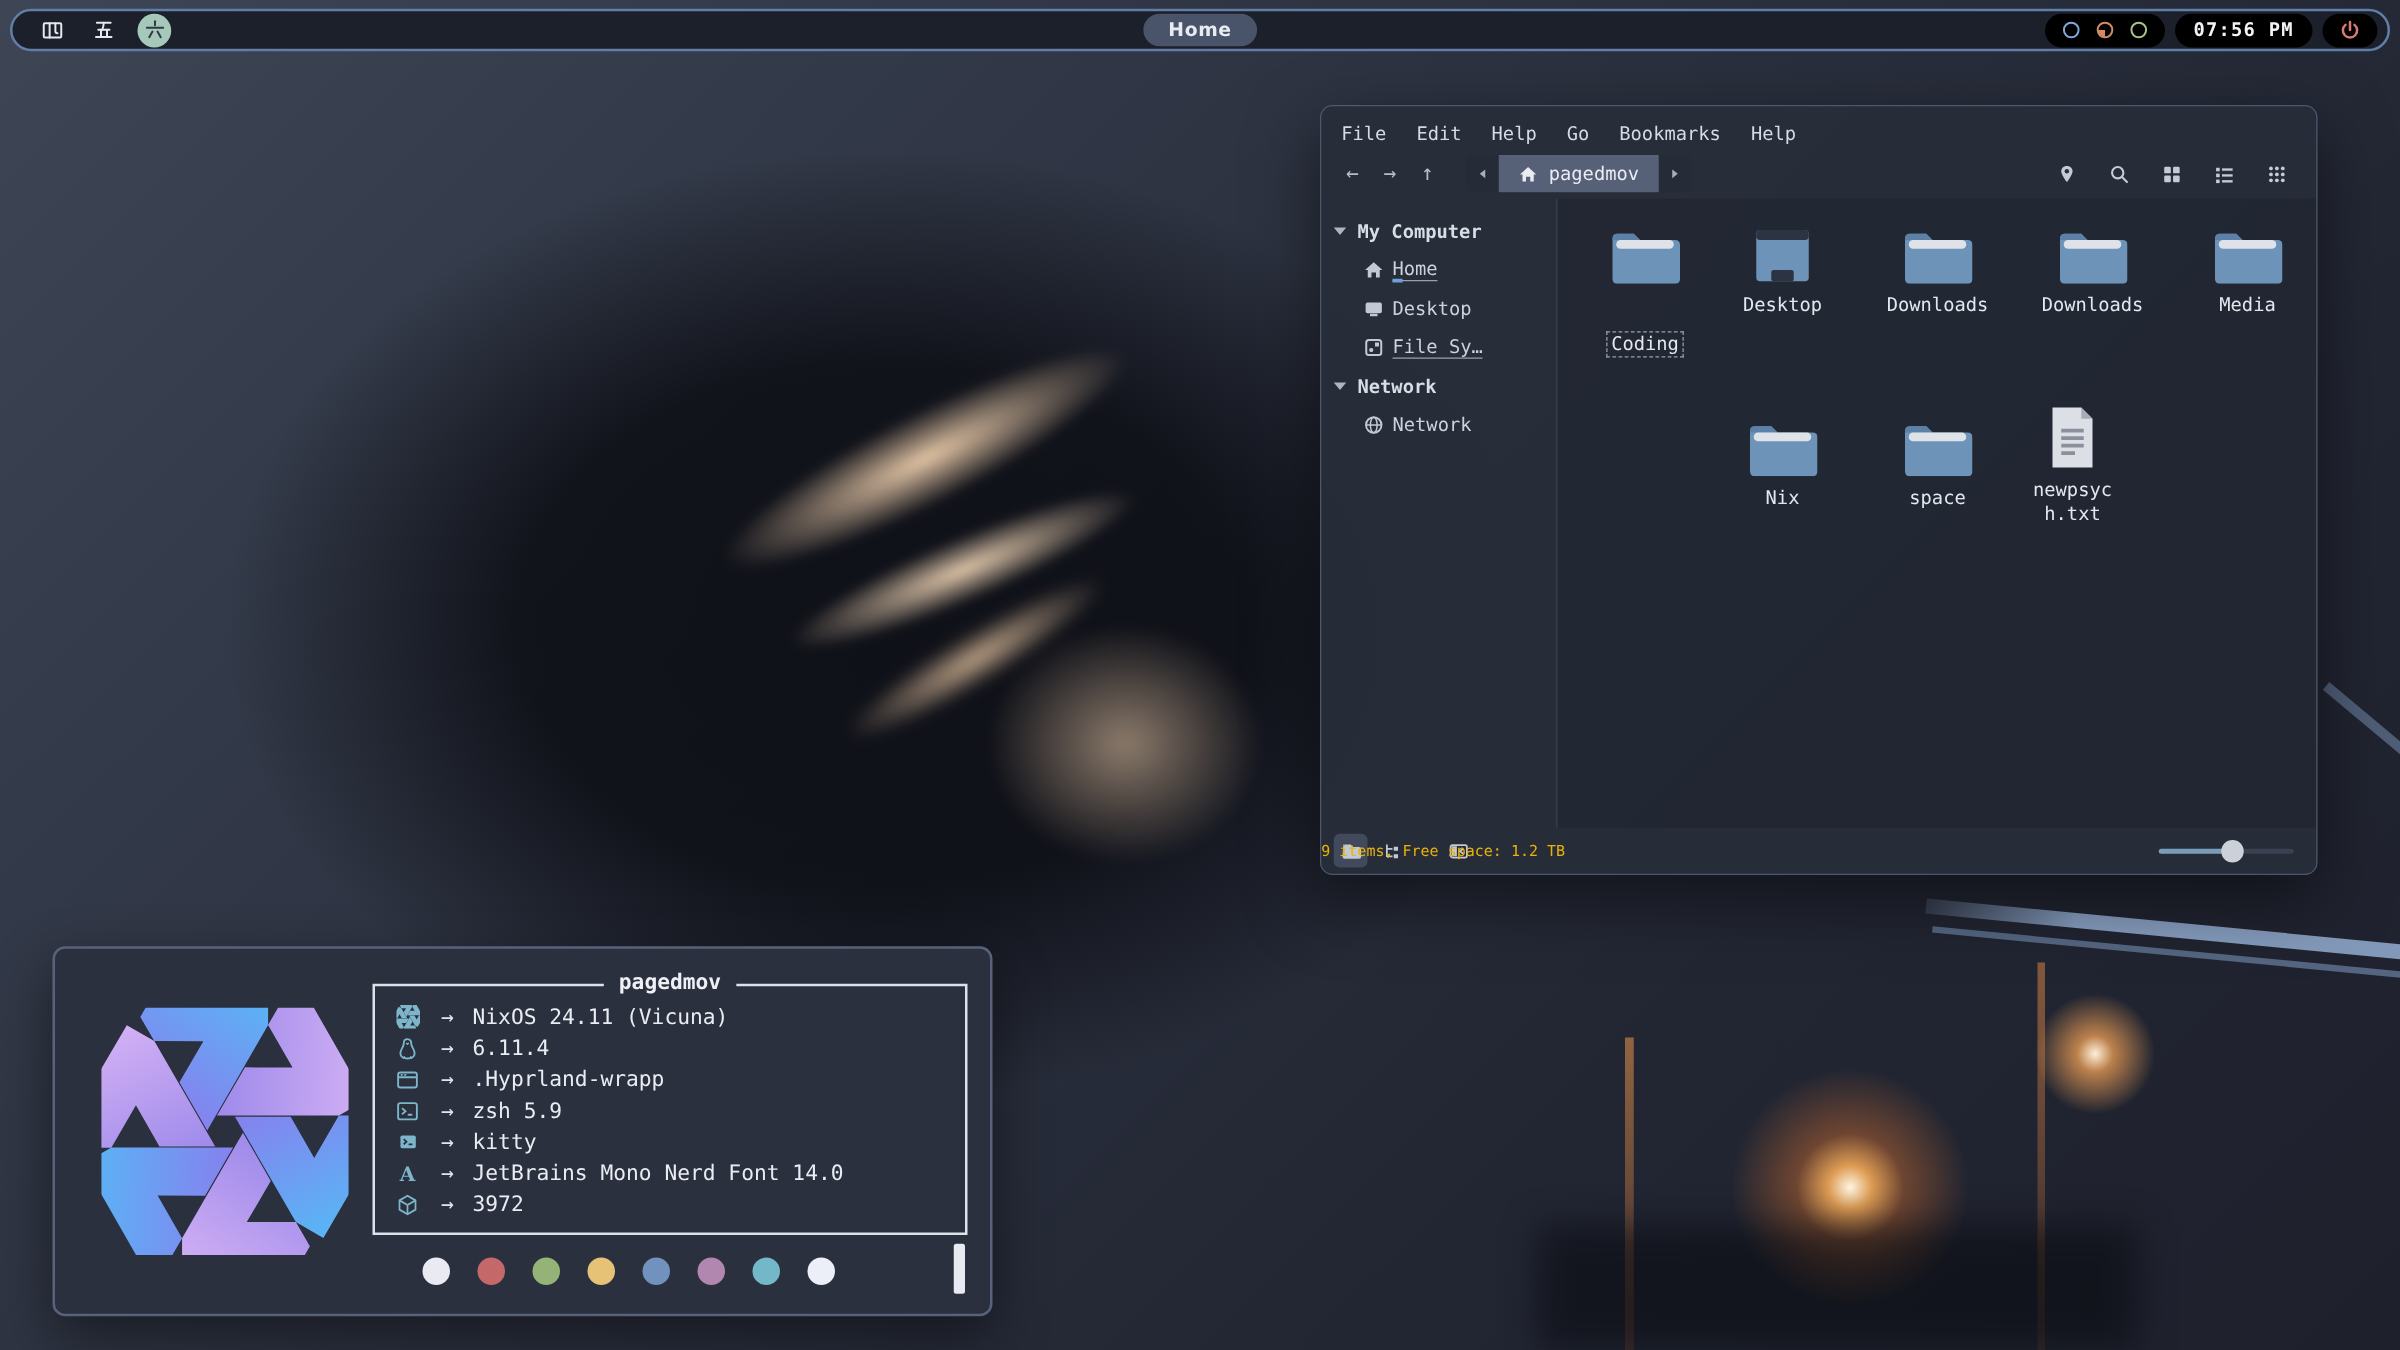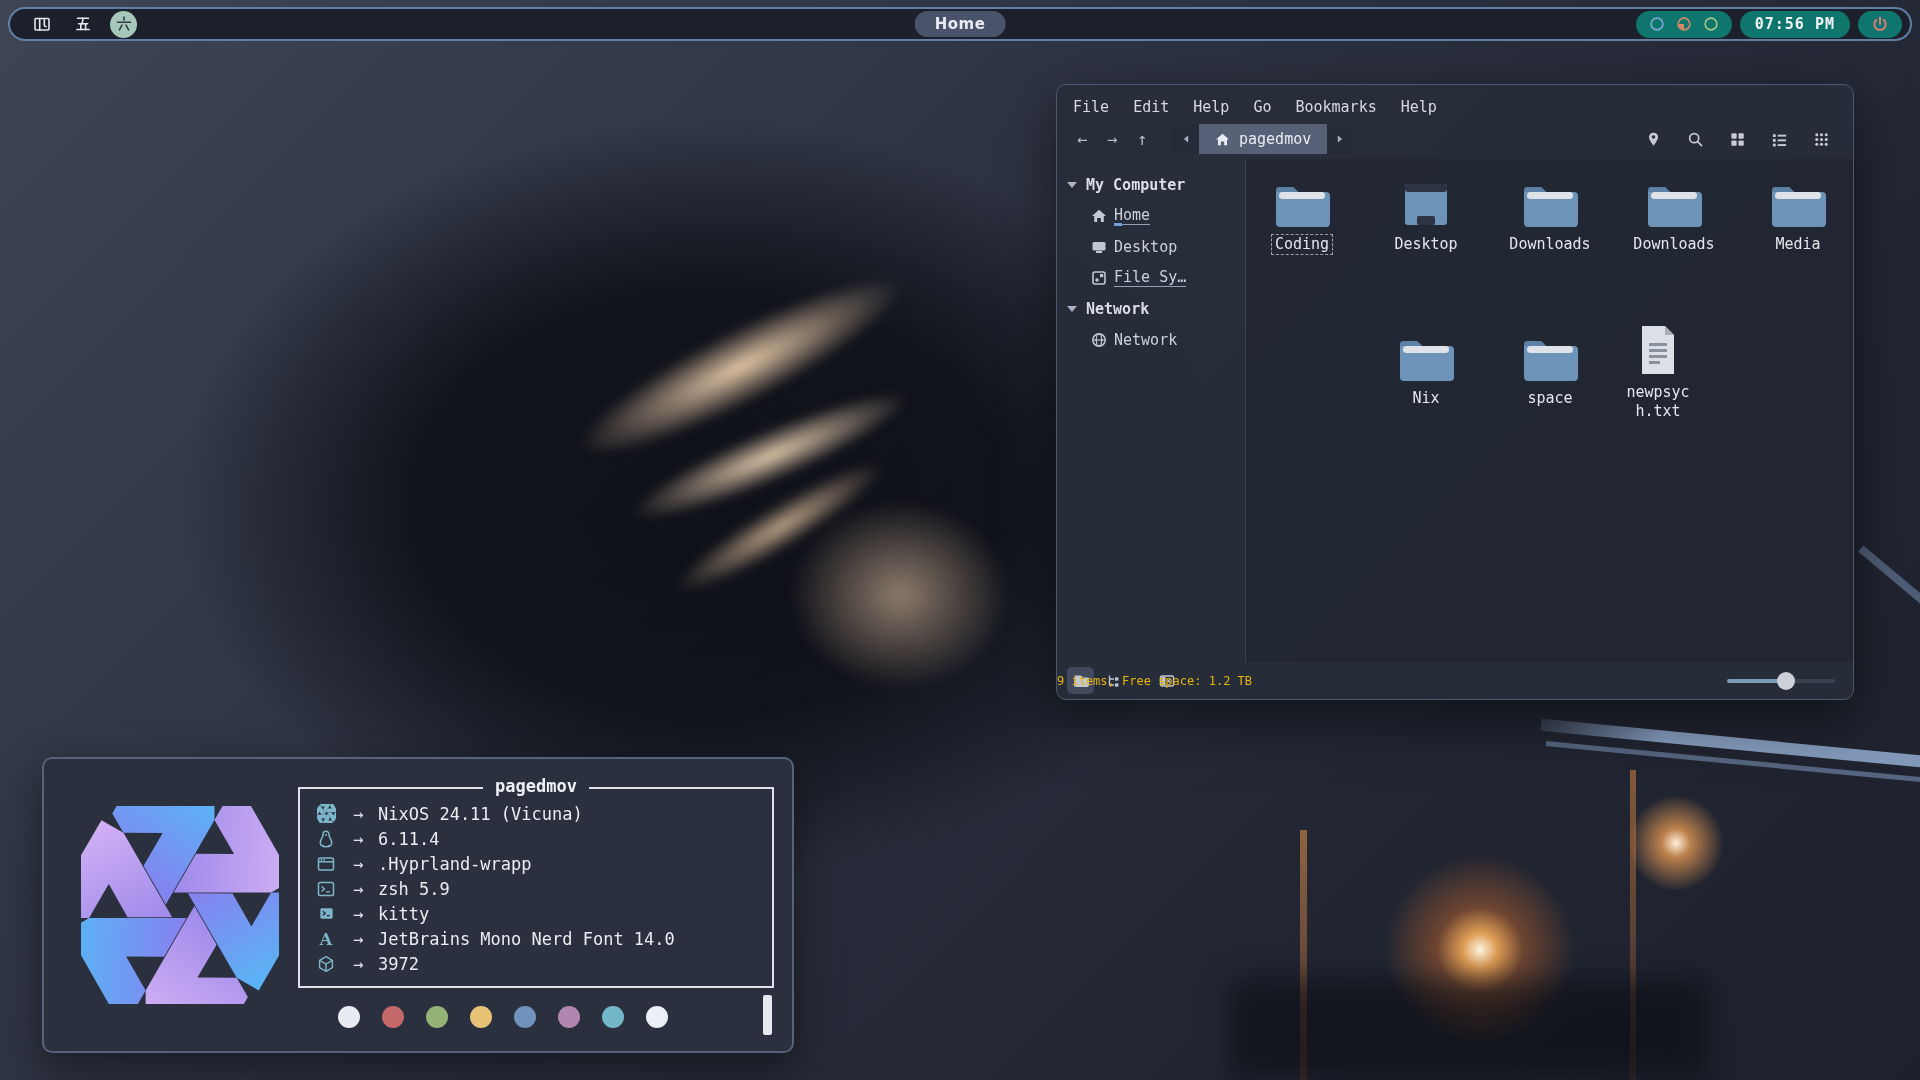--- a/index.html
+++ b/index.html
@@ -38,21 +38,21 @@
 
   
   .topbar { position:absolute; left:8px; right:8px; top:7px; height:34px; border-radius:17px;
     background:#1b202a; border:2px solid #617ea6; display:flex; align-items:center; padding:0 8px; z-index:50; }
   .ws-group { display:flex; align-items:center; gap:14px; margin-left:10px; }
   .ws { width:27px; height:27px; display:flex; align-items:center; justify-content:center; border-radius:50%; color:#e4e8ef; }
   .ws.active { background:#a6c8ba; color:#2f3b45; }
   .bar-center { position:absolute; left:50%; transform:translateX(-50%); background:#49536a; color:#e8ebf1;
     font-weight:bold; font-size:15px; padding:4px 20px; border-radius:14px; letter-spacing:.5px; }
   .bar-right { margin-left:auto; display:flex; align-items:center; gap:8px; }
-  .pill { background:#0f766e; border-radius:14px; height:27px; display:flex; align-items:center; }
+  .pill { background:#000000; border-radius:14px; height:27px; display:flex; align-items:center; }
   .tray { gap:11px; padding:0 13px; }
   .clock { padding:0 15px; color:#f1f3f7; font-family:"DejaVu Sans Mono", monospace; font-weight:bold; font-size:15px; letter-spacing:1px; }
   .powerpill { width:44px; justify-content:center; }
 
   
   .fm { position:absolute; left:1056px; top:84px; width:798px; height:616px; border-radius:10px;
     background:rgba(39,45,57,.93); border:1px solid #4d5870; box-shadow:0 20px 55px rgba(0,0,0,.5);
     font-family:"DejaVu Sans Mono", monospace; color:#d5dae3; z-index:40; display:flex; flex-direction:column; overflow:hidden; }
   .fm-menubar { height:34px; display:flex; align-items:center; gap:24px; padding:0 16px; font-size:15px; flex:0 0 auto; }
   .fm-menubar span { cursor:default;margin-top:10px; }
@@ -448,21 +448,21 @@
         <svg class="sb-ic">
             <use href="#sym-globe"></use>
           </svg>
         <span>Network</span>
       </div>
     </div>
 
     <div class="fm-vsep"></div>
 
     <div class="fm-iconview">
-      <div class="fitem" style="left:0px; top:18px;">
+      <div class="fitem" style="left:14px; top:18px;gap:31px;">
         <div class="ficon">
             <svg width="56" height="44">
               <use href="#sym-folder"></use>
             </svg>
           </div>
         <div class="flabel selected">Coding</div>
       </div>
       <div class="fitem" style="left:124px; top:18px;">
         <div class="ficon">
             <svg width="56" height="44">

